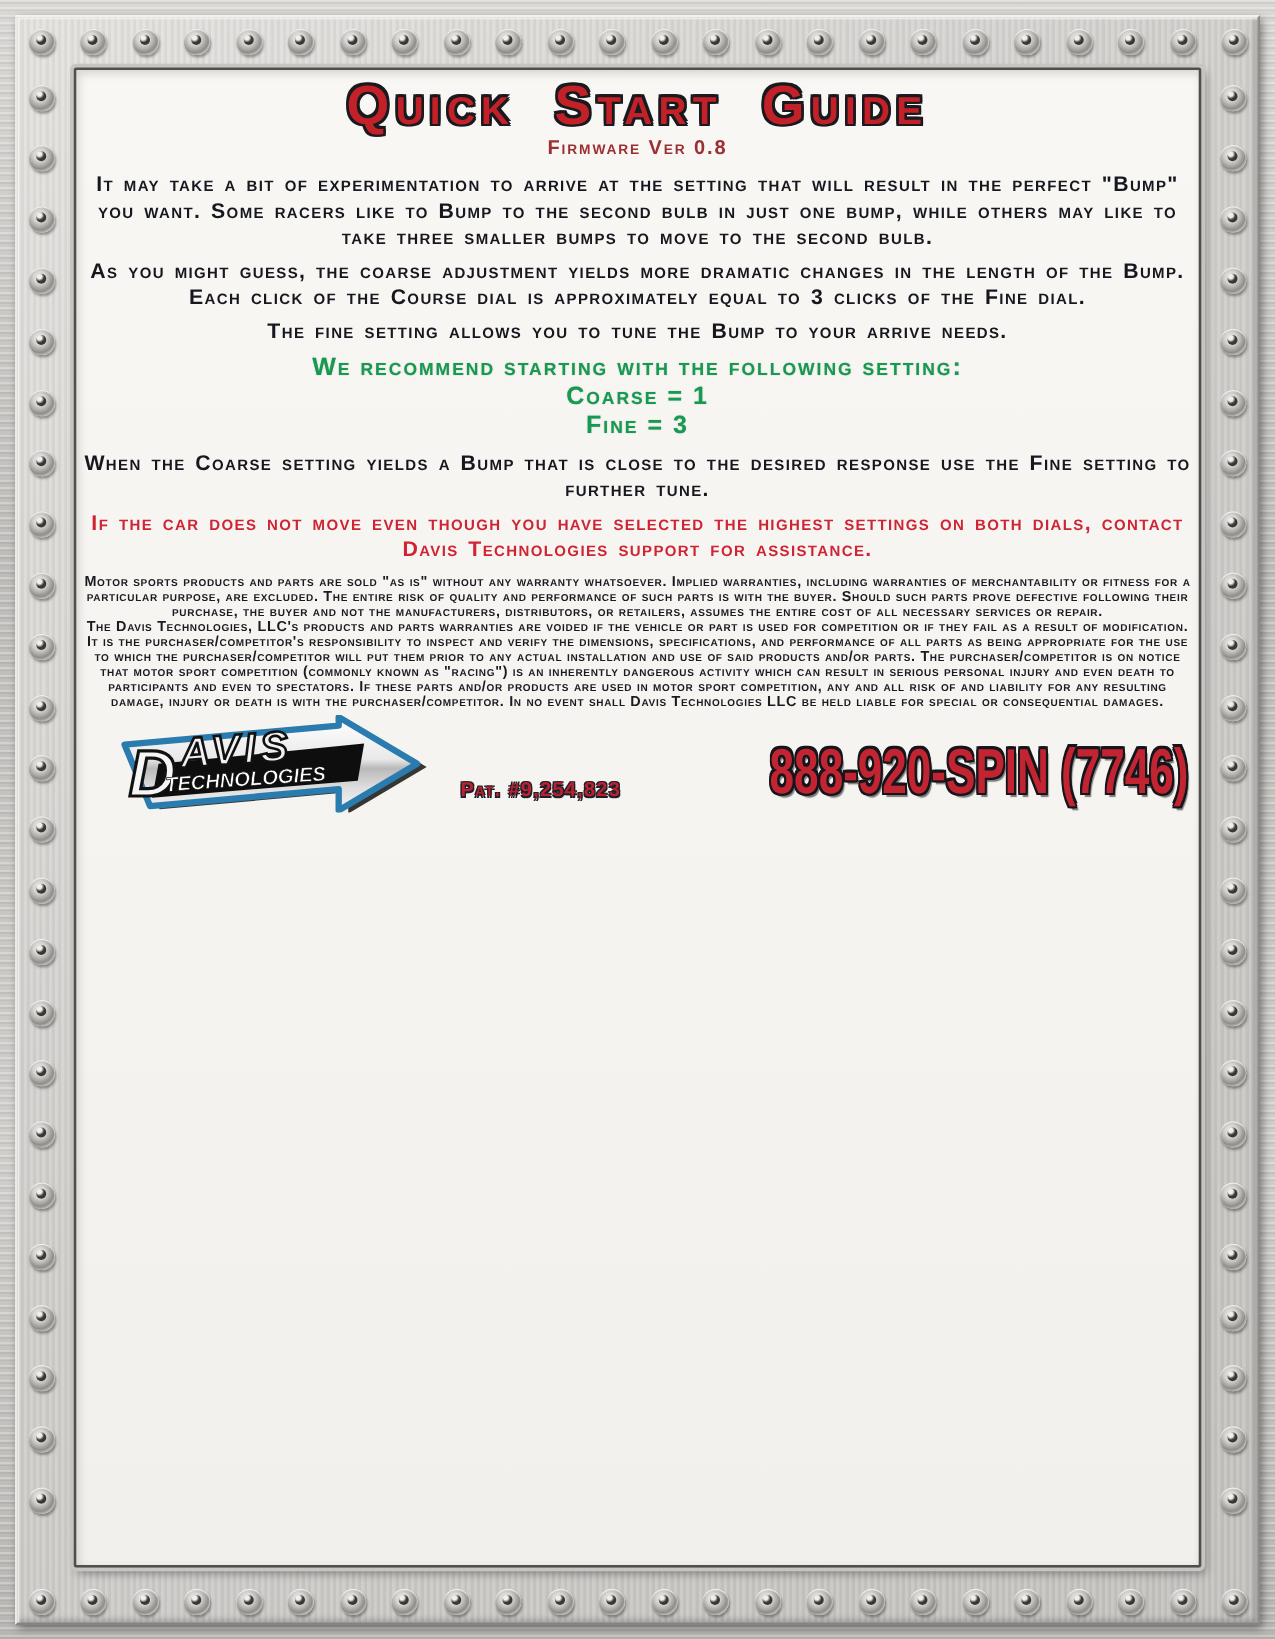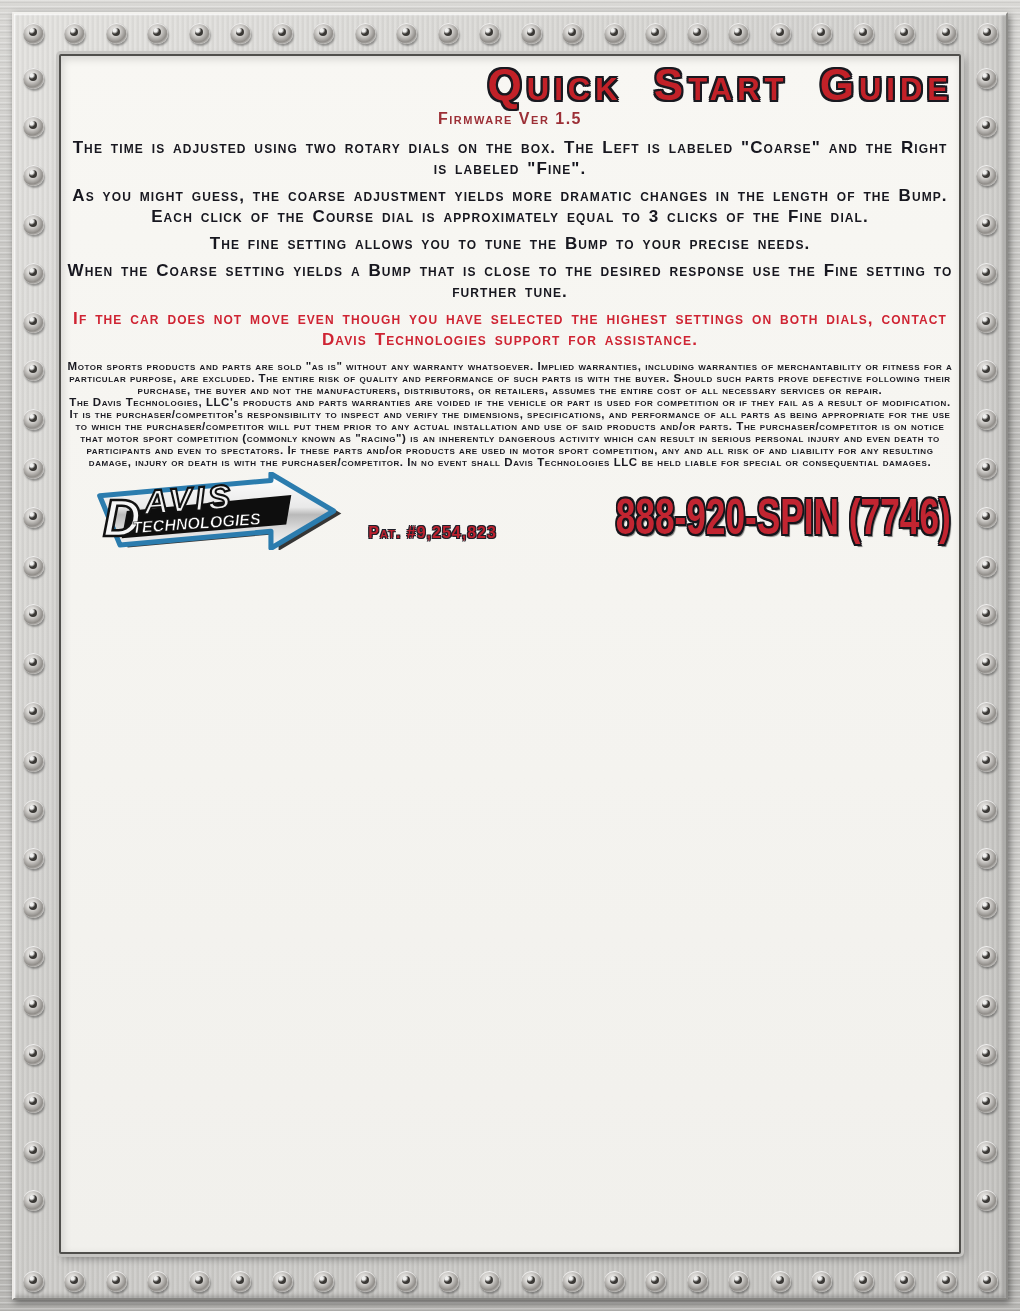--- a/index.html
+++ b/index.html
@@ -23,21 +23,21 @@
     background:radial-gradient(circle at 32% 28%, #efefee 0 22%, #3a3835 48% 100%);}
   .sheet{position:absolute;left:59px;top:54px;width:902px;height:1200px;
     background:linear-gradient(180deg,#f8f7f3 0%,#f4f3ef 60%,#f1f0ec 100%);
     border:2px solid #504f4c;border-radius:2px;
     box-shadow:0 0 0 3px #c6c5c2, 3px 4px 8px rgba(0,0,0,.4), inset 2px 3px 8px rgba(0,0,0,.14);
     box-sizing:border-box;padding:4px 6px 0 6px;text-align:center;overflow:hidden;}
   .sc{font-variant:small-caps;font-weight:bold;}
   .title{margin:2px 0 0 0;font-size:44px;line-height:1.05;letter-spacing:5px;word-spacing:14px;
     color:#c22128;font-variant:small-caps;font-weight:bold;
     text-shadow:-2px -2px 0 #191920,2px -2px 0 #191920,-2px 2px 0 #191920,2px 2px 0 #191920,
-                -2px 0 0 #191920,2px 0 0 #191920,0 -2px 0 #191920,0 2px 0 #191920;text-align:right;}
+                -2px 0 0 #191920,2px 0 0 #191920,0 -2px 0 #191920,0 2px 0 #191920;}
   .subtitle{margin:2px 0 9px 0;font-size:16px;letter-spacing:1.5px;color:#9c2f36;}
   .para{margin:6px 0;font-size:17px;line-height:21px;letter-spacing:1.1px;word-spacing:2px;color:#17171f;}
   .green-block{margin:8px 0;}
   .green{color:#169a51;font-size:20px;line-height:23px;letter-spacing:1.6px;text-shadow:0 0 1px rgba(0,60,20,.35);}
   .red-para{color:#cf2433;}
   .red-marker{color:#d41a28;}
   .fine{margin:0;font-size:11.5px;line-height:12px;letter-spacing:.55px;color:#1a1a22;}
   .fine-wrap{margin-top:10px;}
   .footer{display:flex;align-items:flex-end;justify-content:space-between;margin-top:4px;padding:0 2px;}
   .logo-svg{display:block;}
@@ -50,26 +50,31 @@
   .phone-wrap{padding-bottom:4px;}
 </style>
 </head>
 <body>
 
 <div class="page">
   <div class="frame" id="frame"></div>
 
   <div class="sheet">
     <h1 class="title">Quick Start Guide</h1>
-    <div class="subtitle sc">Firmware Ver 1.5</div>
-
-    <p class="para sc">The time is adjusted using two rotary dials on the box. The Left is labeled "Coarse" and the Right is labeled "Fine".</p>
+    <div class="subtitle sc">Firmware Ver 0.8</div>
+
+    <p class="para sc">It may take a bit of experimentation to arrive at the setting that will result in the perfect "Bump" you want.  Some racers like to Bump to the second bulb in just one bump, while others may like to take three smaller bumps to move to the second bulb.</p>
     <p class="para sc">As you might guess, the coarse adjustment yields more dramatic changes in the length of the Bump.  Each click of the Course dial is approximately equal to 3 clicks of the Fine dial.</p>
-    <p class="para sc">The fine setting allows you to tune the Bump to your precise needs.</p>
-
+    <p class="para sc">The fine setting allows you to tune the Bump to your arrive needs.</p>
+
+    <div class="green-block">
+      <div class="green sc">We recommend starting with the following setting:</div>
+      <div class="green sc">Coarse = 1</div>
+      <div class="green sc">Fine = 3</div>
+    </div>
 
     <p class="para sc">When the Coarse setting yields a Bump that is close to the desired response use the Fine setting to further tune.</p>
 
 
     <p class="para sc red-para">If the car does not move even though you have selected the highest settings on both dials, contact Davis Technologies support for assistance.</p>
 
     <div class="fine-wrap">
       <p class="fine sc">Motor sports products and parts are sold "as is" without any warranty whatsoever.  Implied warranties, including warranties of merchantability or fitness for a particular purpose, are excluded. The entire risk of quality and performance of such parts is with the buyer. Should such parts prove defective following their purchase, the buyer and not the manufacturers, distributors, or retailers, assumes the entire cost of all necessary services or repair.</p>
       <p class="fine sc">The Davis Technologies, LLC's products and parts warranties are voided if the vehicle or part is used for competition or if they fail as a result of modification. It is the purchaser/competitor's responsibility to inspect and verify the dimensions, specifications, and performance of all parts as being appropriate for the use to which the purchaser/competitor will put them prior to any actual installation and use of said products and/or parts.  The purchaser/competitor is on notice that motor sport competition (commonly known as "racing") is an inherently dangerous activity which can result in serious personal injury and even death to participants and even to spectators. If these parts and/or products are used in motor sport competition, any and all risk of and liability for any resulting damage, injury or death is with the purchaser/competitor. In no event shall Davis Technologies LLC be held liable for special or consequential damages.</p>
     </div>

